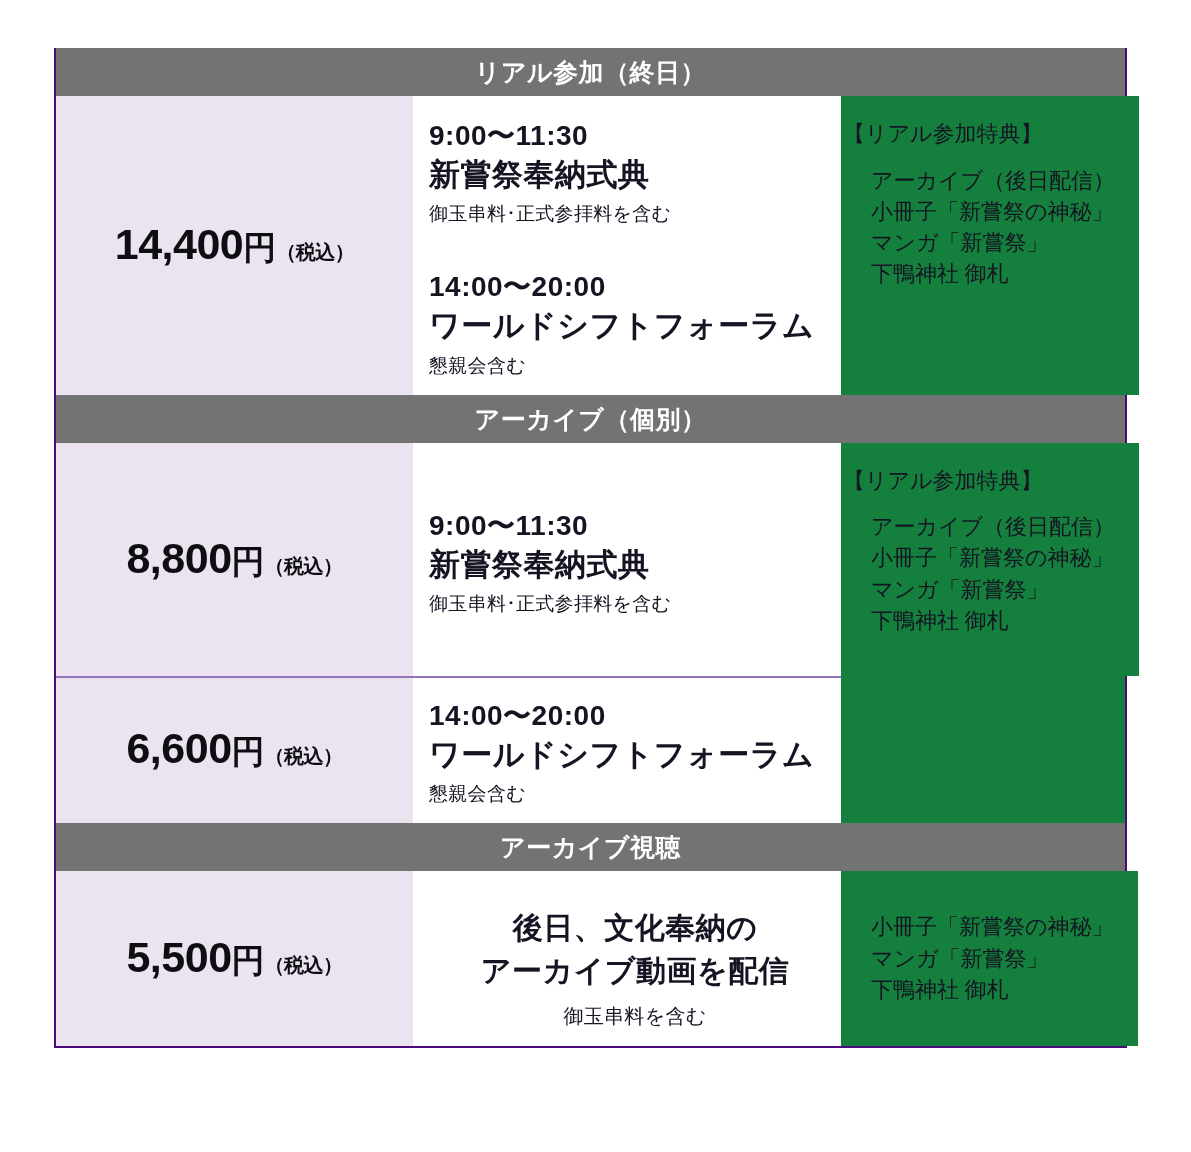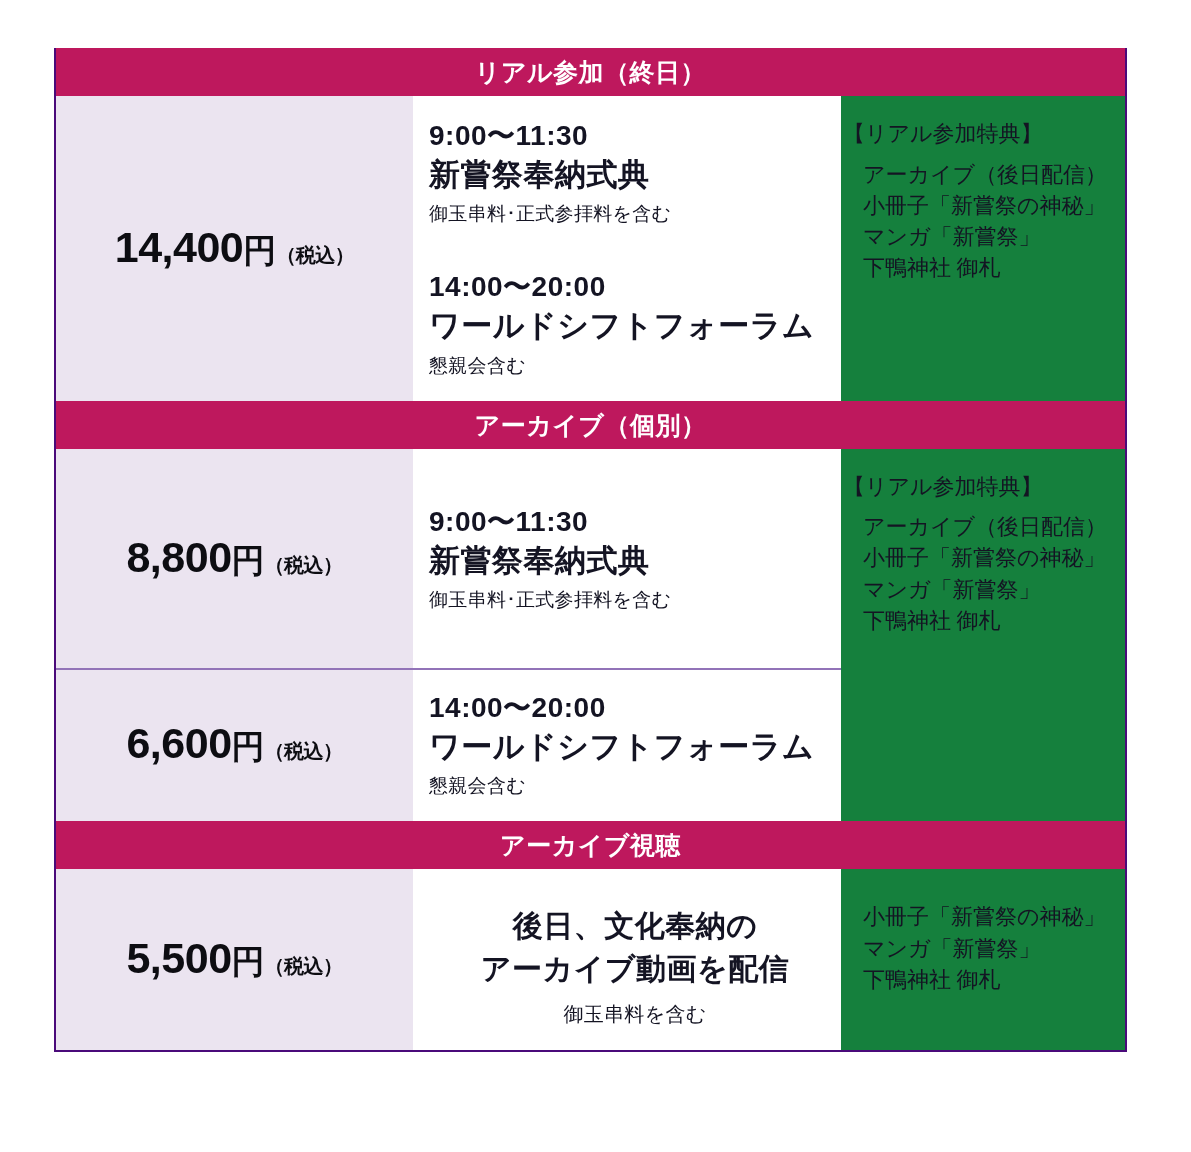--- a/index.html
+++ b/index.html
@@ -21,21 +21,21 @@
     top: 48px;
     width: 1073px;
     border-left: 2px solid #4a0a7a;
     border-right: 2px solid #4a0a7a;
     border-bottom: 2px solid #4a0a7a;
     box-sizing: border-box;
   }
 
   
   .section-header {
-    background: #be185d;
+    background: #737373;
     color: #ffffff;
     height: 48px;
     line-height: 48px;
     text-align: center;
     font-size: 25px;
     font-weight: 700;
     letter-spacing: 0.5px;
     white-space: nowrap;
     overflow: hidden;
   }
@@ -66,21 +66,21 @@
     align-items: center;
     justify-content: center;
     box-sizing: border-box;
     padding: 26px 6px;
   }
   .col-detail {
     width: 428px;
     flex: 0 0 428px;
     background: #ffffff;
     box-sizing: border-box;
-    padding: 22px 0 22px 16px;
+    padding: 22px 0 16px 16px;
     display: flex;
     flex-direction: column;
     justify-content: center;
   }
   .col-perks {
     flex: 1 1 auto;
     background: #15803d;
     box-sizing: border-box;
     padding: 24px 8px 24px 2px;
     font-family: Liberation Serif, serif;
@@ -148,21 +148,21 @@
   .perks-title {
     font-size: 22px;
     font-weight: 400;
     color: #141423;
     letter-spacing: 0px;
     line-height: 1.3;
     margin-bottom: 10px;
   }
   .perks-list {
     list-style: none;
-    margin: 8px;
+    margin: 16px;
     padding: 0 0 0 12px;
   }
   .perks-list li {
     font-size: 22px;
     font-weight: 400;
     color: #141423;
     line-height: 1.42;
     white-space: nowrap;
   }
   .perks-empty {

